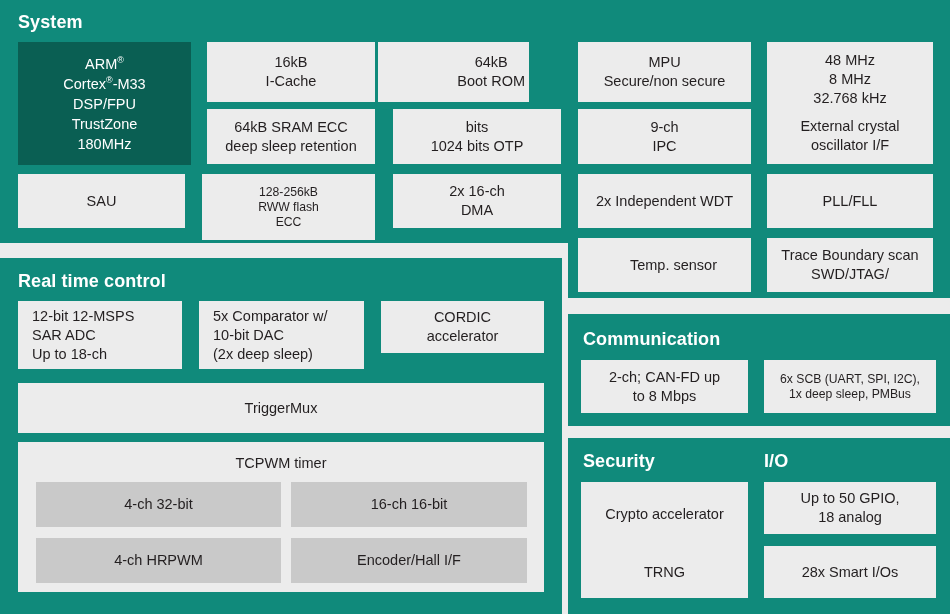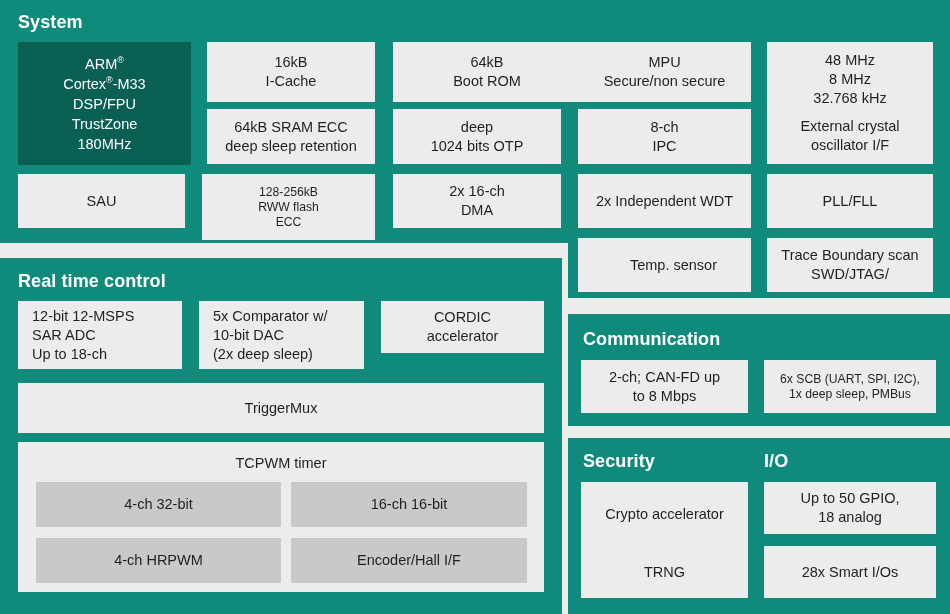--- a/index.html
+++ b/index.html
@@ -120,48 +120,48 @@
     </div>
   </div>
   <div class="blk small" style="left:202px; top:174px; width:173px; height:66px;">
     <div>
       <div>128-256kB</div>
       <div>RWW flash</div>
       <div>ECC</div>
     </div>
   </div>
 
-  <div class="blk" style="left:393px; top:42px; width:188px; height:60px;">
+  <div class="blk" style="left:378px; top:42px; width:151px; height:60px;justify-content:flex-end;">
     <div>
       <div>64kB</div>
       <div>Boot ROM</div>
     </div>
   </div>
   <div class="blk" style="left:393px; top:109px; width:168px; height:55px;">
     <div>
-      <div>deep</div>
+      <div>bits</div>
       <div>1024 bits OTP</div>
     </div>
   </div>
   <div class="blk" style="left:393px; top:174px; width:168px; height:54px;">
     <div>
       <div>2x 16-ch</div>
       <div>DMA</div>
     </div>
   </div>
 
   <div class="blk" style="left:578px; top:42px; width:173px; height:60px;">
     <div>
       <div>MPU</div>
       <div>Secure/non secure</div>
     </div>
   </div>
   <div class="blk" style="left:578px; top:109px; width:173px; height:55px;">
     <div>
-      <div>8-ch</div>
+      <div>9-ch</div>
       <div>IPC</div>
     </div>
   </div>
 
   <div class="blk" style="left:767px; top:42px; width:166px; height:122px;">
     <div>
       <div>48 MHz</div>
       <div>8 MHz</div>
       <div>32.768 kHz</div>
       <div style="height:9px"></div>

